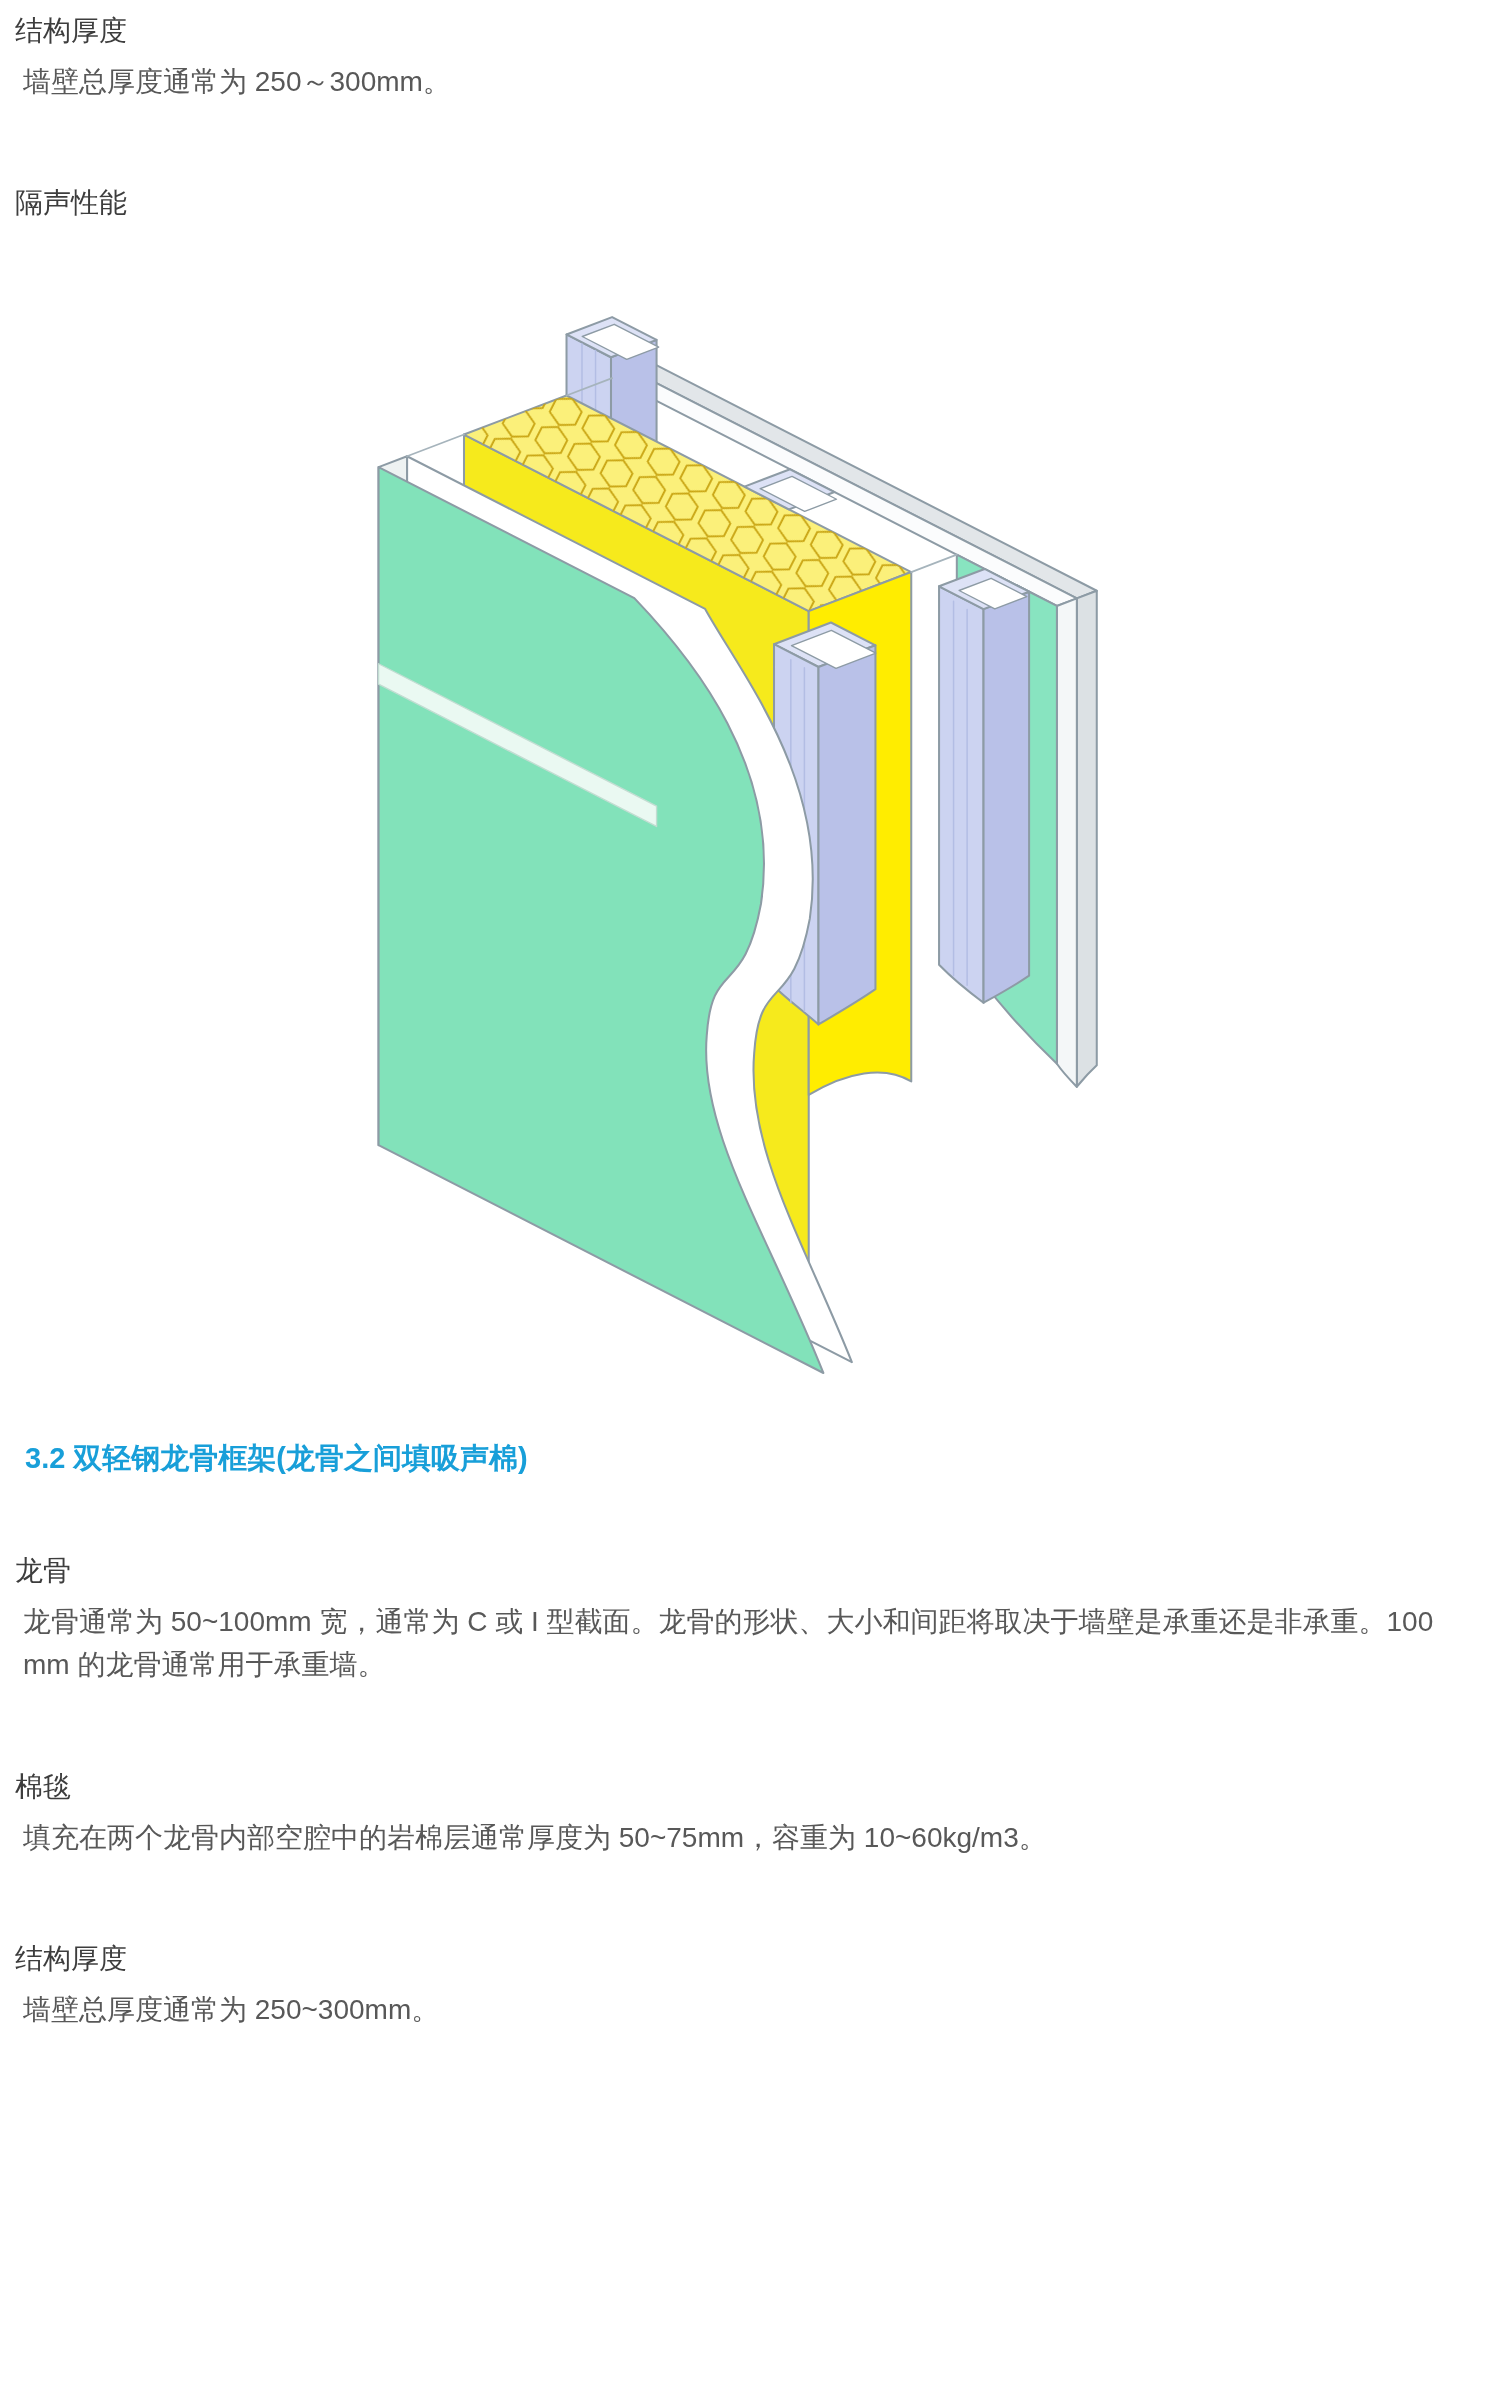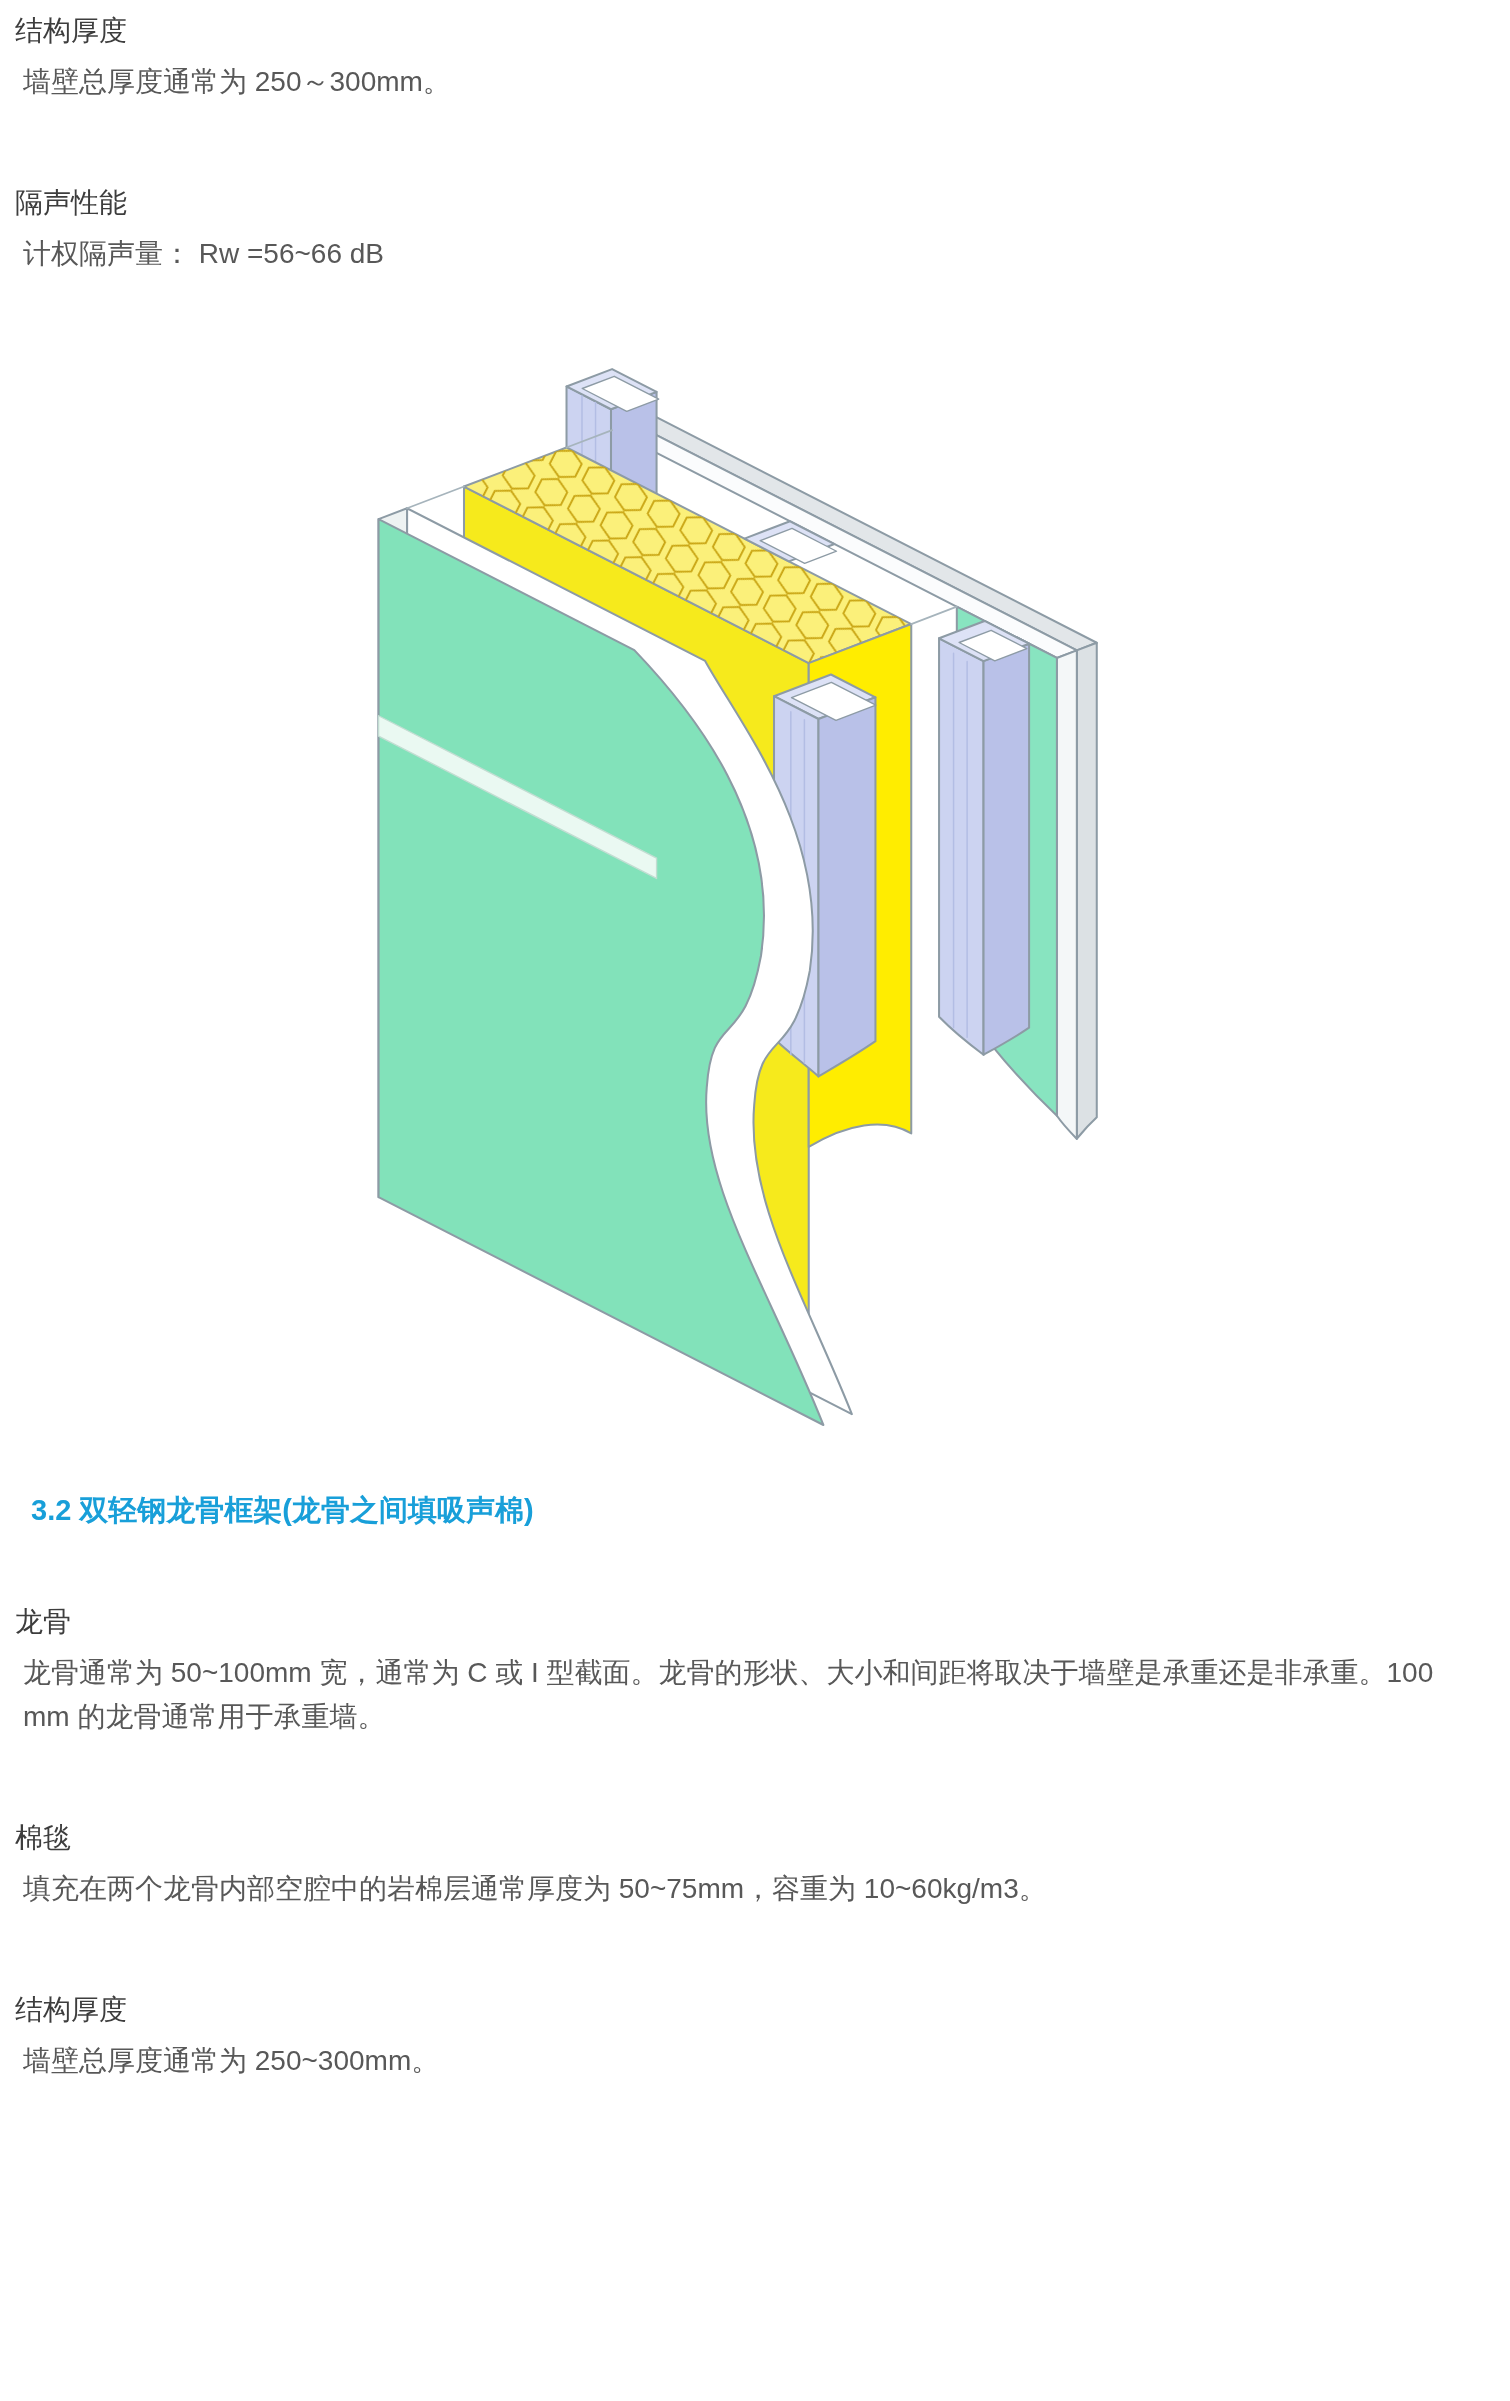--- a/index.html
+++ b/index.html
@@ -3,37 +3,36 @@
 <meta charset="utf-8">
 <style>
   *{box-sizing:border-box}
   html,body{margin:0;padding:0;background:#ffffff}
   body{width:1510px;font-family:"Liberation Sans","DejaVu Sans",sans-serif;-webkit-font-smoothing:antialiased}
   .page{padding:10px 21.4px 38px 15px}
   h4.bh{font-size:28px;line-height:1.5;color:#3d3d3d;margin:0 0 3.3px 0;font-weight:400}
   p.bl{font-size:28px;line-height:1.55;color:#585858;margin:8px}
   section.block{margin-bottom:79px}
   section.block.last{margin-bottom:0}
-  h3.sec{font-size:29px;line-height:1.4;color:#189fd9;font-weight:700;margin:0 0 71px 16px}
+  h3.sec{font-size:29px;line-height:1.4;color:#189fd9;font-weight:700;margin:0 0 71px 10px}
   figure.fig{margin:45px auto 39px auto;width:773px;padding:0}
   figure.fig svg{display:block;width:100%;height:auto}
 </style>
 </head>
 <body>
 
 <div class="page">
 
   <section class="block">
     <h4 class="bh">结构厚度</h4>
     <p class="bl">墙壁总厚度通常为 250～300mm。</p>
   </section>
 
   <section class="block">
     <h4 class="bh">隔声性能</h4>
-    <p class="bl">计权隔声量： Rw =56~66 dB</p>
   </section>
 
   <figure class="fig">
     <svg viewBox="228 282 570 808" xmlns="http://www.w3.org/2000/svg" preserveAspectRatio="xMidYMid meet">
       <defs>
         <pattern id="hexpat" width="27" height="23.4" patternUnits="userSpaceOnUse" patternTransform="rotate(27)">
           <path d="M13.5,0.8 L24,6.4 L24,17 L13.5,22.6 L3,17 L3,6.4 Z" fill="none" stroke="#c9a513" stroke-width="1.4"></path>
         </pattern>
       </defs>
 

